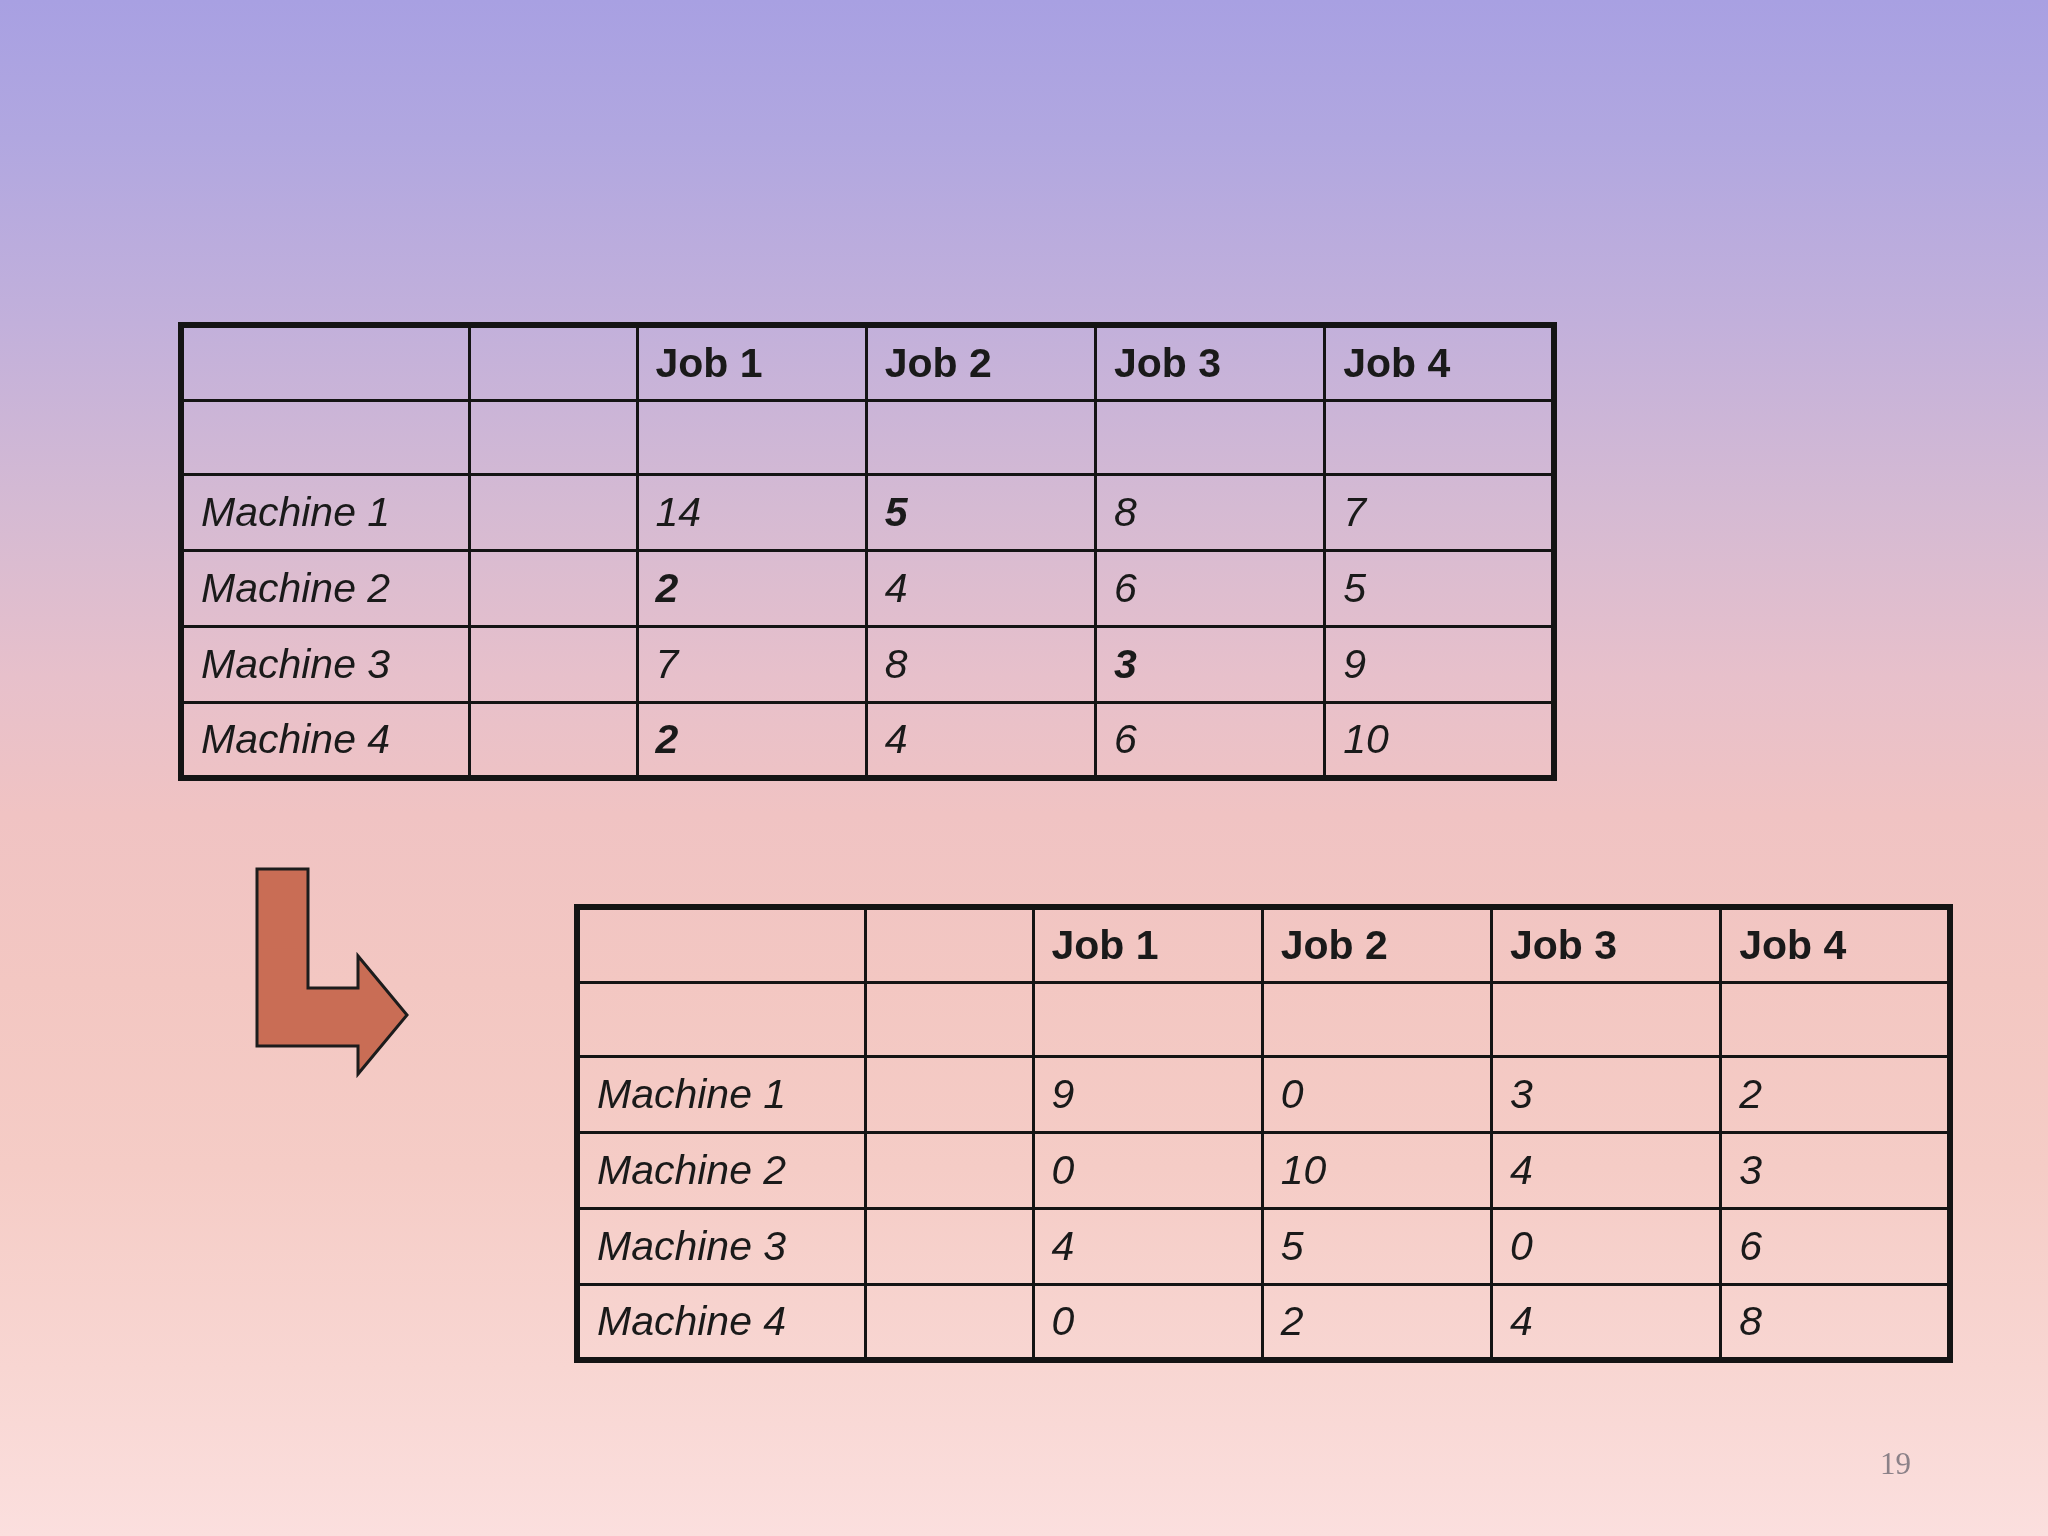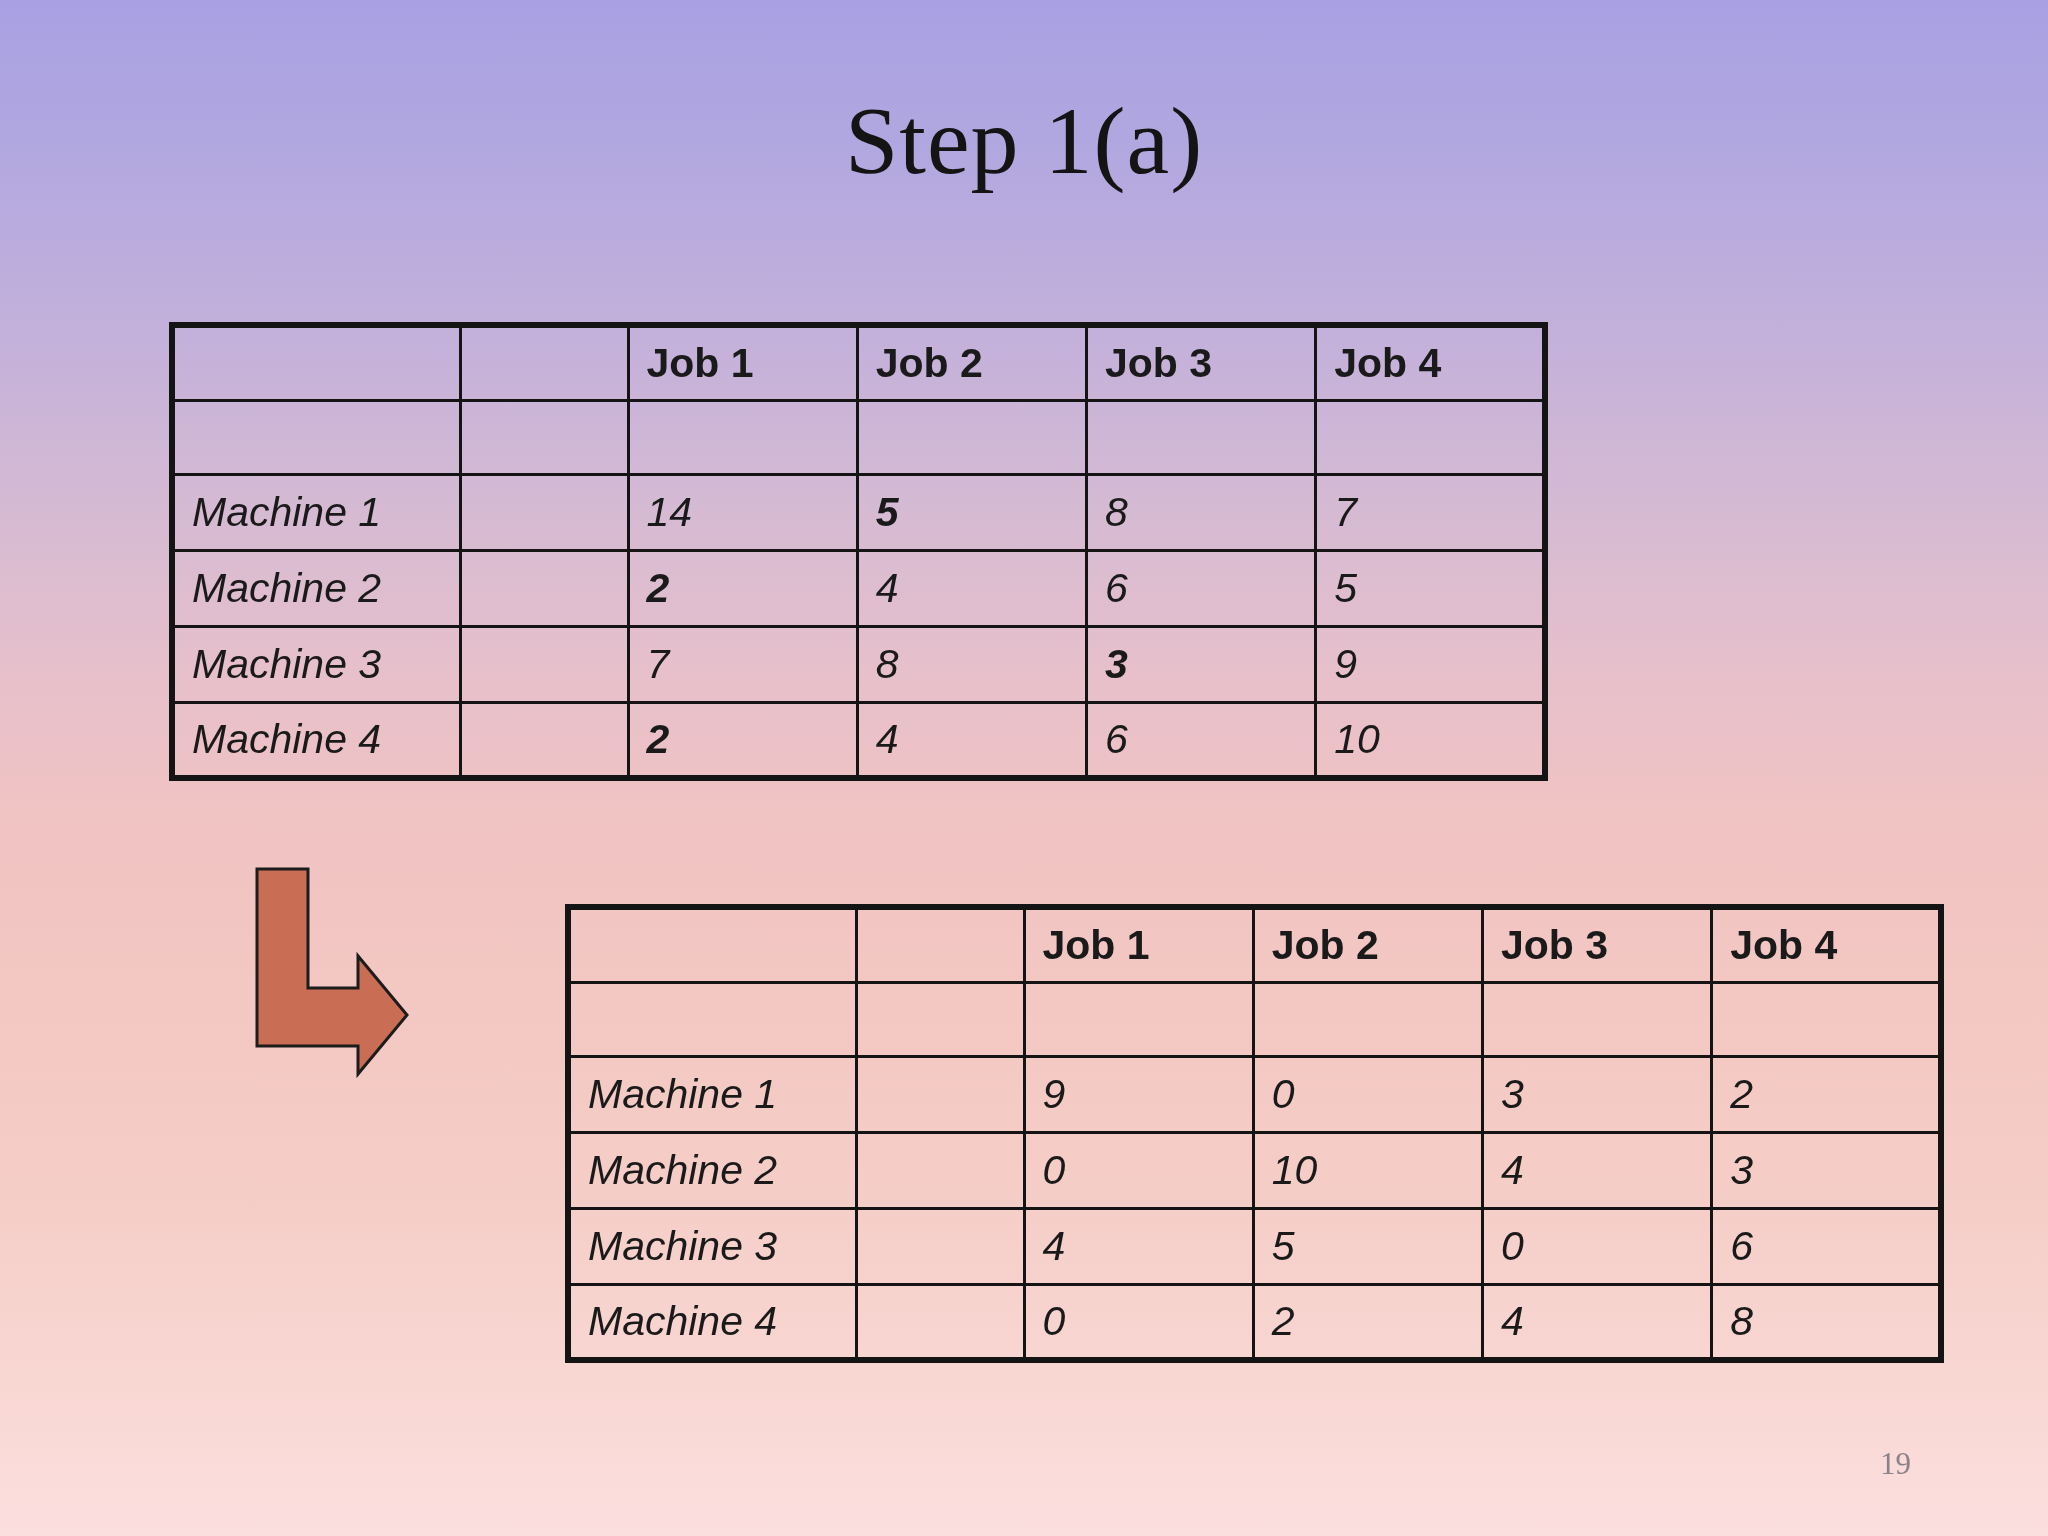--- a/index.html
+++ b/index.html
@@ -34,20 +34,21 @@
     letter-spacing: 1px;
   }
   .table-wrap { position: absolute; }
   .table-wrap.t1 { left: 169px; top: 322px; width: 1379px; height: 457px; }
   .table-wrap.t2 { left: 565px; top: 904px; width: 1379px; height: 457px; }
   table.grid {
     width: 100%; height: 100%;
     border-collapse: collapse;
     table-layout: fixed;
     border: 6px solid #141414;
+    margin-left: 9px;
   }
   table.grid td {
     border: 3px solid #141414;
     vertical-align: middle;
     padding: 0 0 0 17px;
     font-size: 41px;
     color: #1a1a1a;
     overflow: hidden;
     white-space: nowrap;
   }
@@ -79,21 +80,20 @@
     font-family: "Liberation Serif", serif;
     font-size: 31px;
     color: #8b8188;
   }
 </style>
 </head>
 <body>
 
 <div class="slide">
 
-  <div class="title">Step 1(a)</div>
 
   <div class="table-wrap t1">
       <table class="grid">
         <colgroup>
           <col class="machine">
           <col class="narrow">
           <col class="job">
           <col class="job">
           <col class="job">
           <col class="job">

